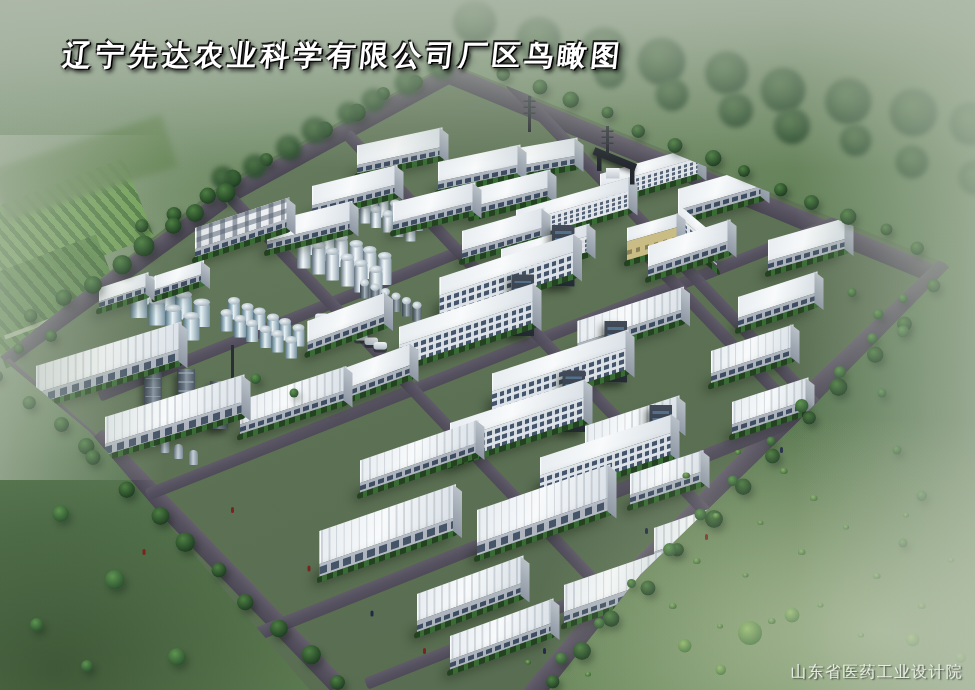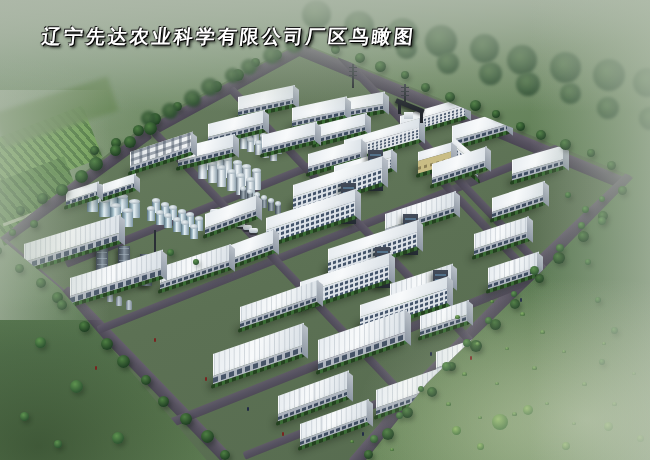--- a/index.html
+++ b/index.html
@@ -737,13 +737,14 @@
       <div class="person" style="left: 362px; top: 432px; background: rgb(32, 42, 68);"></div>
       <div class="person" style="left: 95px; top: 366px; background: rgb(122, 36, 32);"></div>
     </div>
 
   <div class="abs" id="mist-top"></div>
   <div class="abs" id="mist-right"></div>
   <div class="abs" id="mist-left"></div>
   <div class="abs" id="mist-br"></div>
 
   <div class="abs" id="title">辽宁先达农业科学有限公司厂区鸟瞰图</div>
+  <div class="abs" id="watermark">山东省医药工业设计院</div>
 </div>
 
 </body></html>

